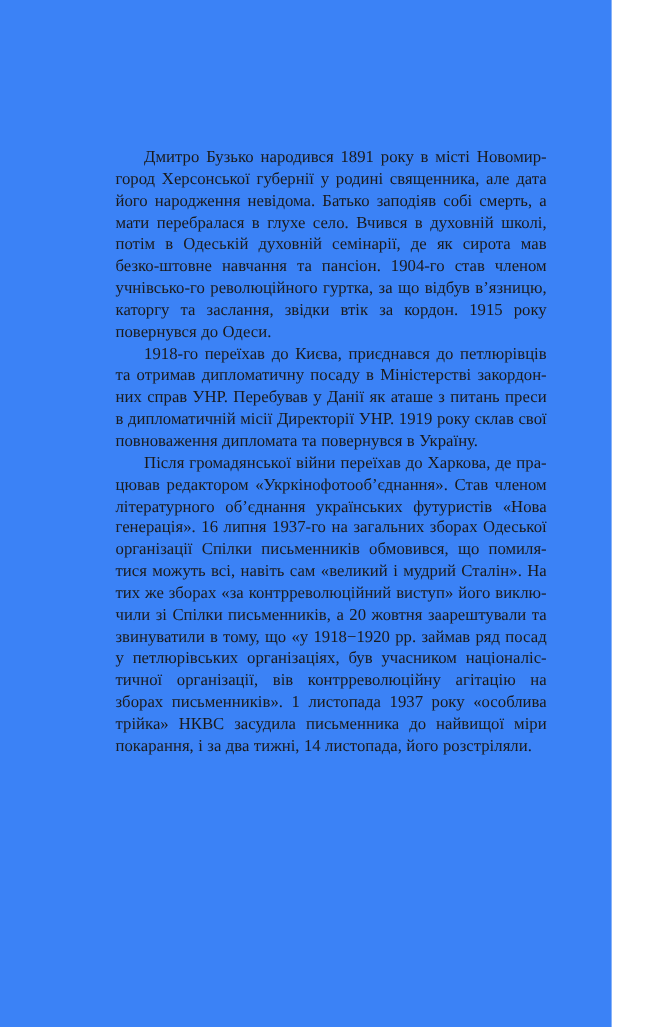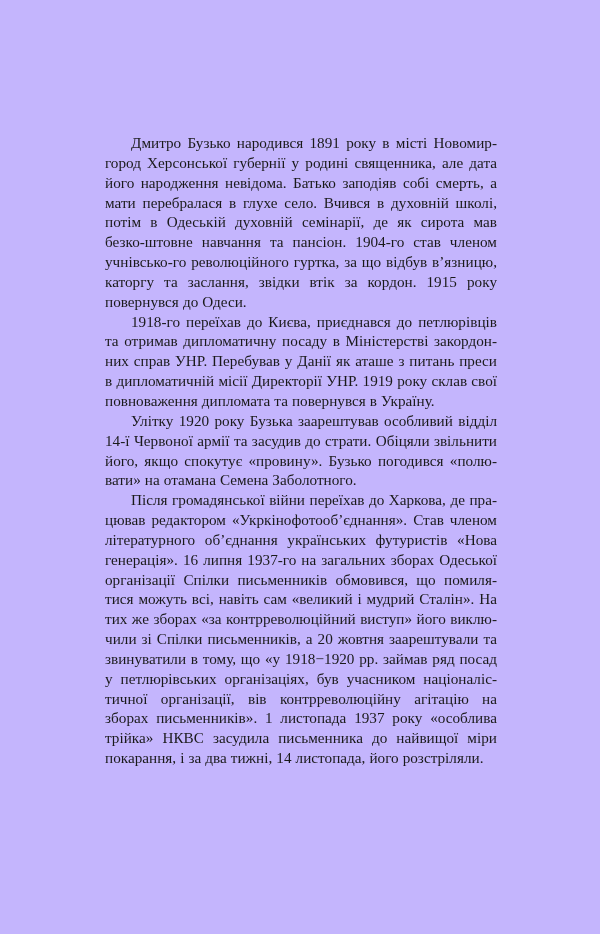--- a/index.html
+++ b/index.html
@@ -11,23 +11,23 @@
   body {
     width: 600px;
     height: 934px;
     overflow: hidden;
     font-family: "Liberation Serif", "DejaVu Serif", serif;
     color: #1a1a1a;
     -webkit-font-smoothing: antialiased;
   }
   .page {
     position: relative;
-    width: 600px;
+    width: 556px;
     height: 934px;
-    background: #c4b5fd;
+    background: #3b82f6;
     box-sizing: border-box;
   }
   .text-block {
     position: absolute;
     left: 105px;
     top: 133px;
     width: 392px;
   }
   .para {
     margin: 0;
@@ -47,16 +47,15 @@
     font-family: Liberation Serif, serif;
   }
 </style>
 </head>
 <body>
 
 <div class="page">
   <div class="text-block">
     <p class="para">Дмитро Бузько народився 1891 року в місті Новомир-город Херсонської губернії у родині священника, але дата його народження невідома. Батько заподіяв собі смерть, а мати перебралася в глухе село. Вчився в духовній школі, потім в Одеській духовній семінарії, де як сирота мав безко-штовне навчання та пансіон. 1904-го став членом учнівсько-го революційного гуртка, за що відбув в’язницю, каторгу та заслання, звідки втік за кордон. 1915 року повернувся до Одеси.</p>
     <p class="para">1918-го переїхав до Києва, приєднався до петлюрівців та отримав дипломатичну посаду в Міністерстві закордон-них справ УНР. Перебував у Данії як аташе з питань преси в дипломатичній місії Директорії УНР. 1919 року склав свої повноваження дипломата та повернувся в Україну.</p>
-    <p class="para">Улітку 1920 року Бузька заарештував особливий відділ 14-ї Червоної армії та засудив до страти. Обіцяли звільнити його, якщо спокутує «провину». Бузько погодився «полю-вати» на отамана Семена Заболотного.</p>
     <p class="para last-left">Після громадянської війни переїхав до Харкова, де пра-цював редактором «Укркінофотооб’єднання». Став членом літературного об’єднання українських футуристів «Нова генерація». 16 липня 1937-го на загальних зборах Одеської організації Спілки письменників обмовився, що помиля-тися можуть всі, навіть сам «великий і мудрий Сталін». На тих же зборах «за контрреволюційний виступ» його виклю-чили зі Спілки письменників, а 20 жовтня заарештували та звинуватили в тому, що «у 1918−1920 рр. займав ряд посад у петлюрівських організаціях, був учасником націоналіс-тичної організації, вів контрреволюційну агітацію на зборах письменників». 1 листопада 1937 року «особлива трійка» НКВС засудила письменника до найвищої міри покарання, і за два тижні, 14 листопада, його розстріляли.</p>
   </div>
 </div>
 
 </body></html>

